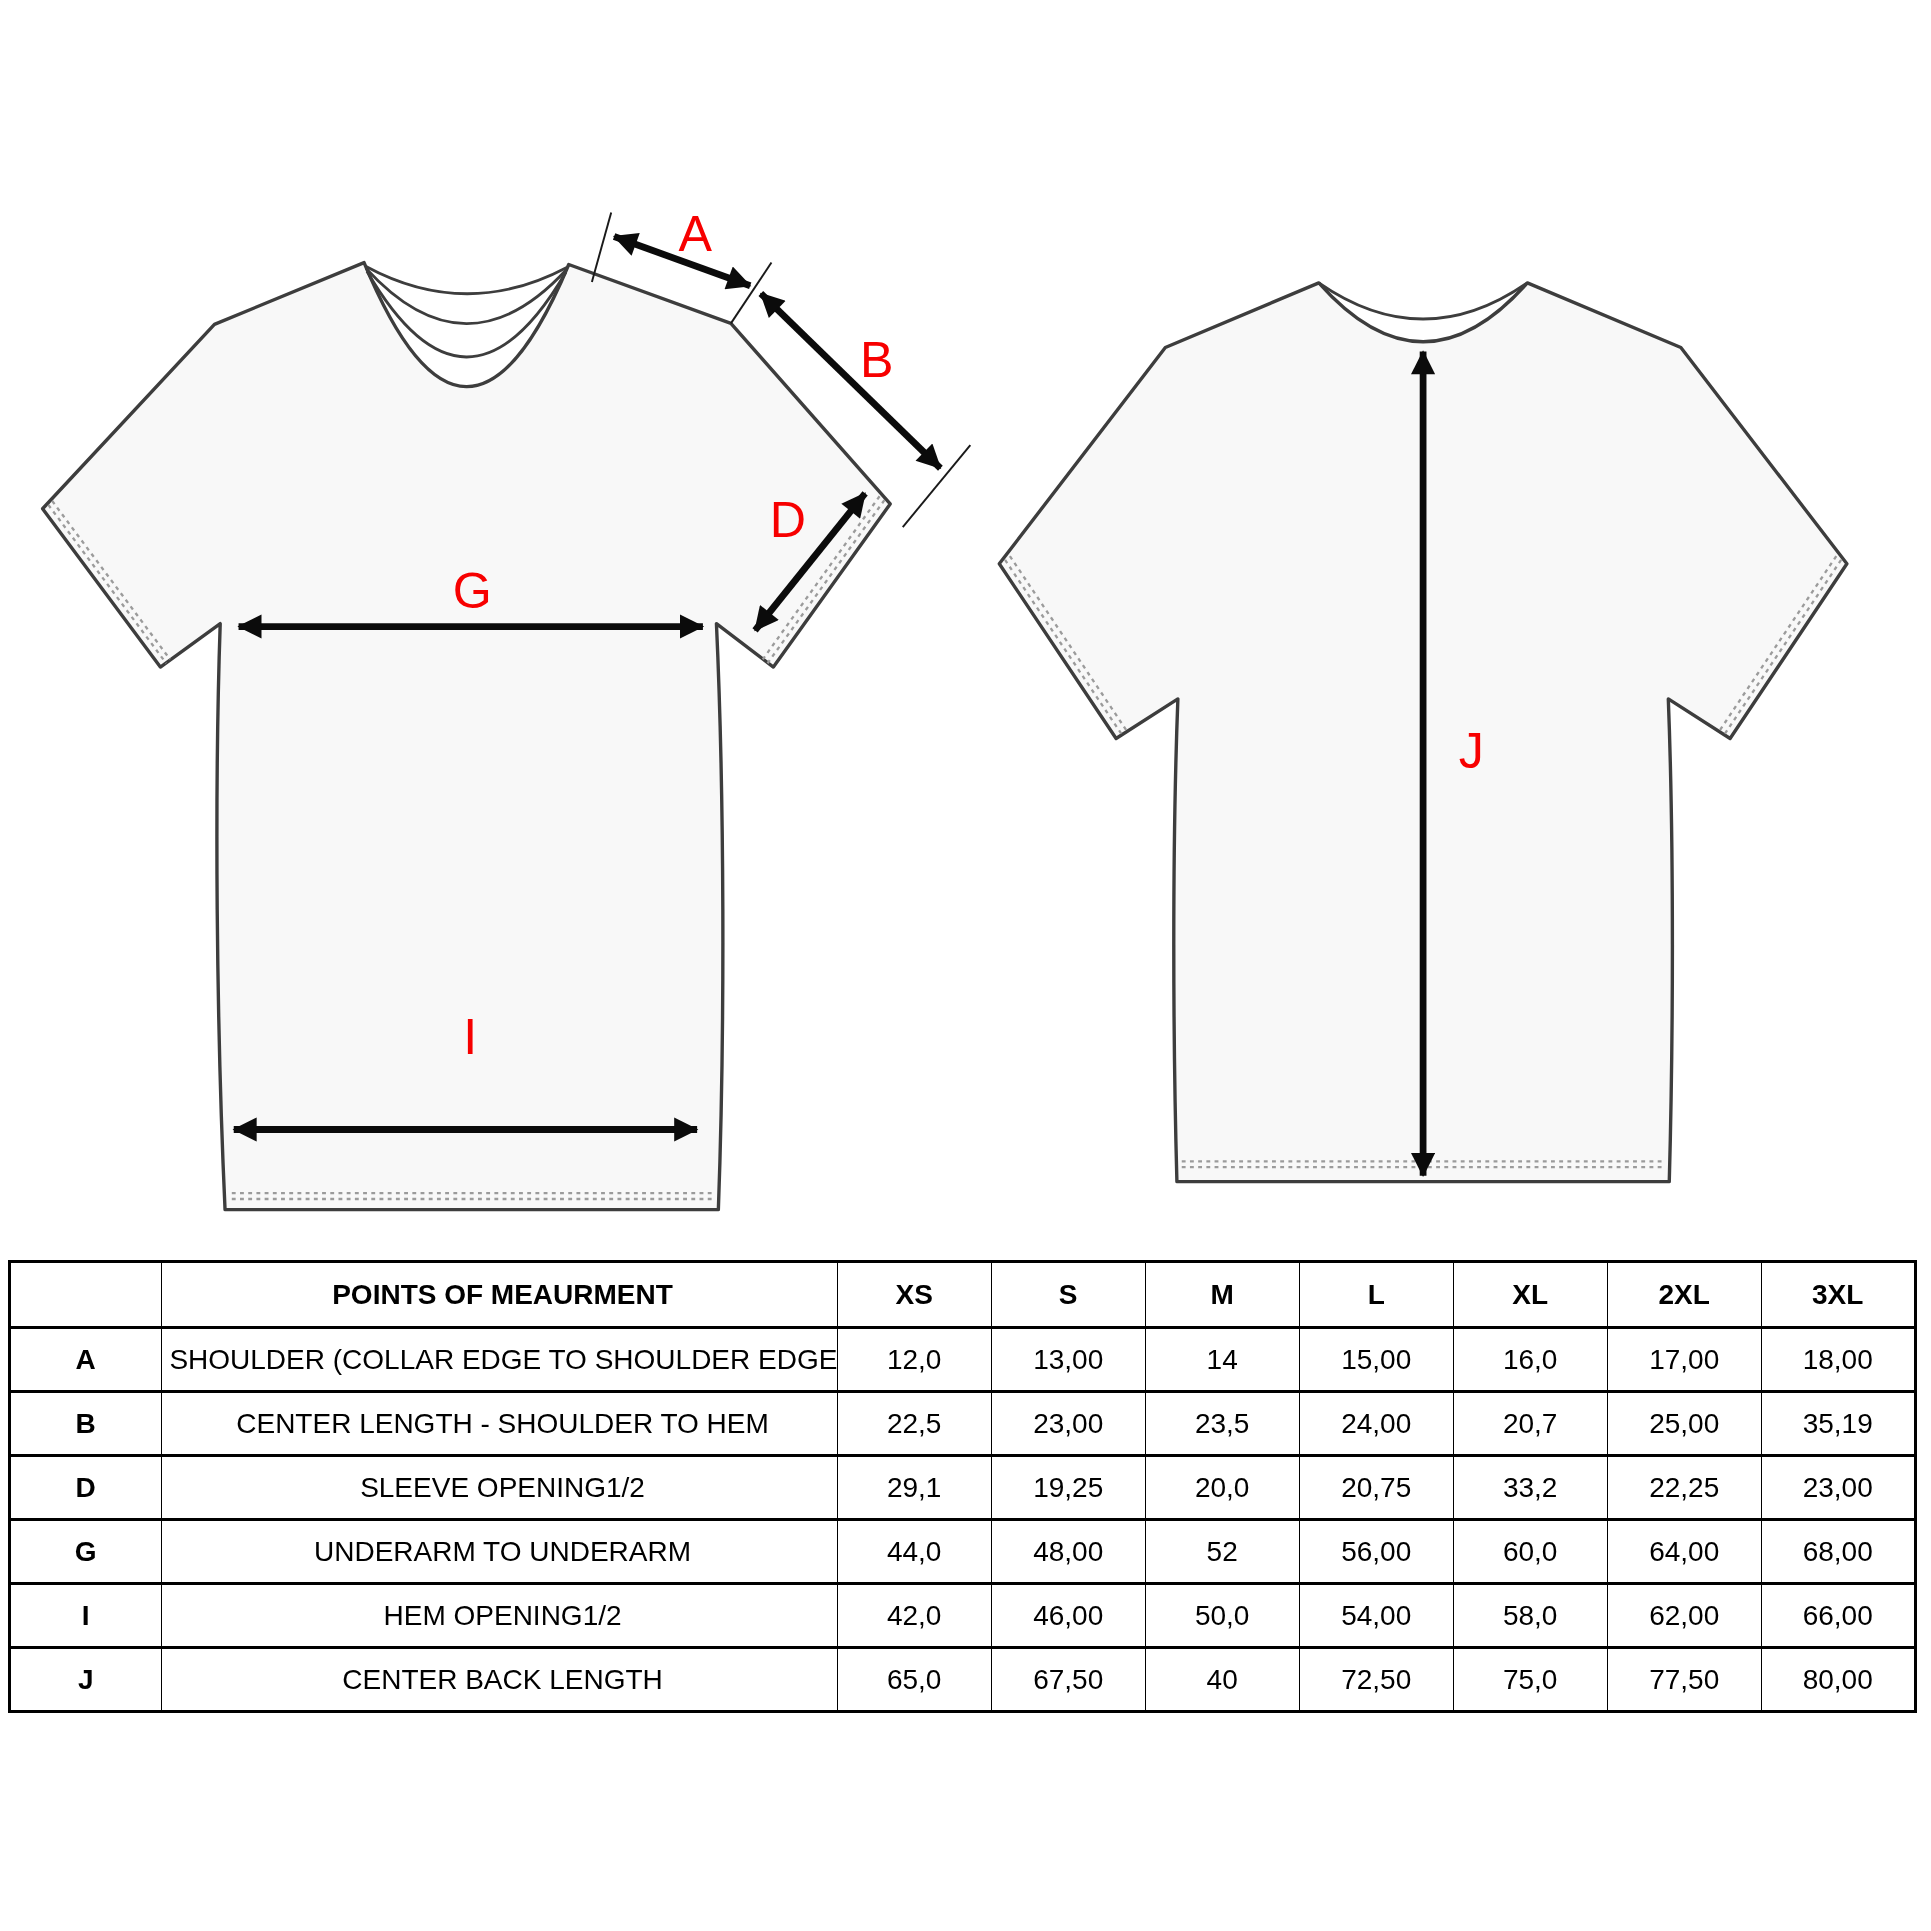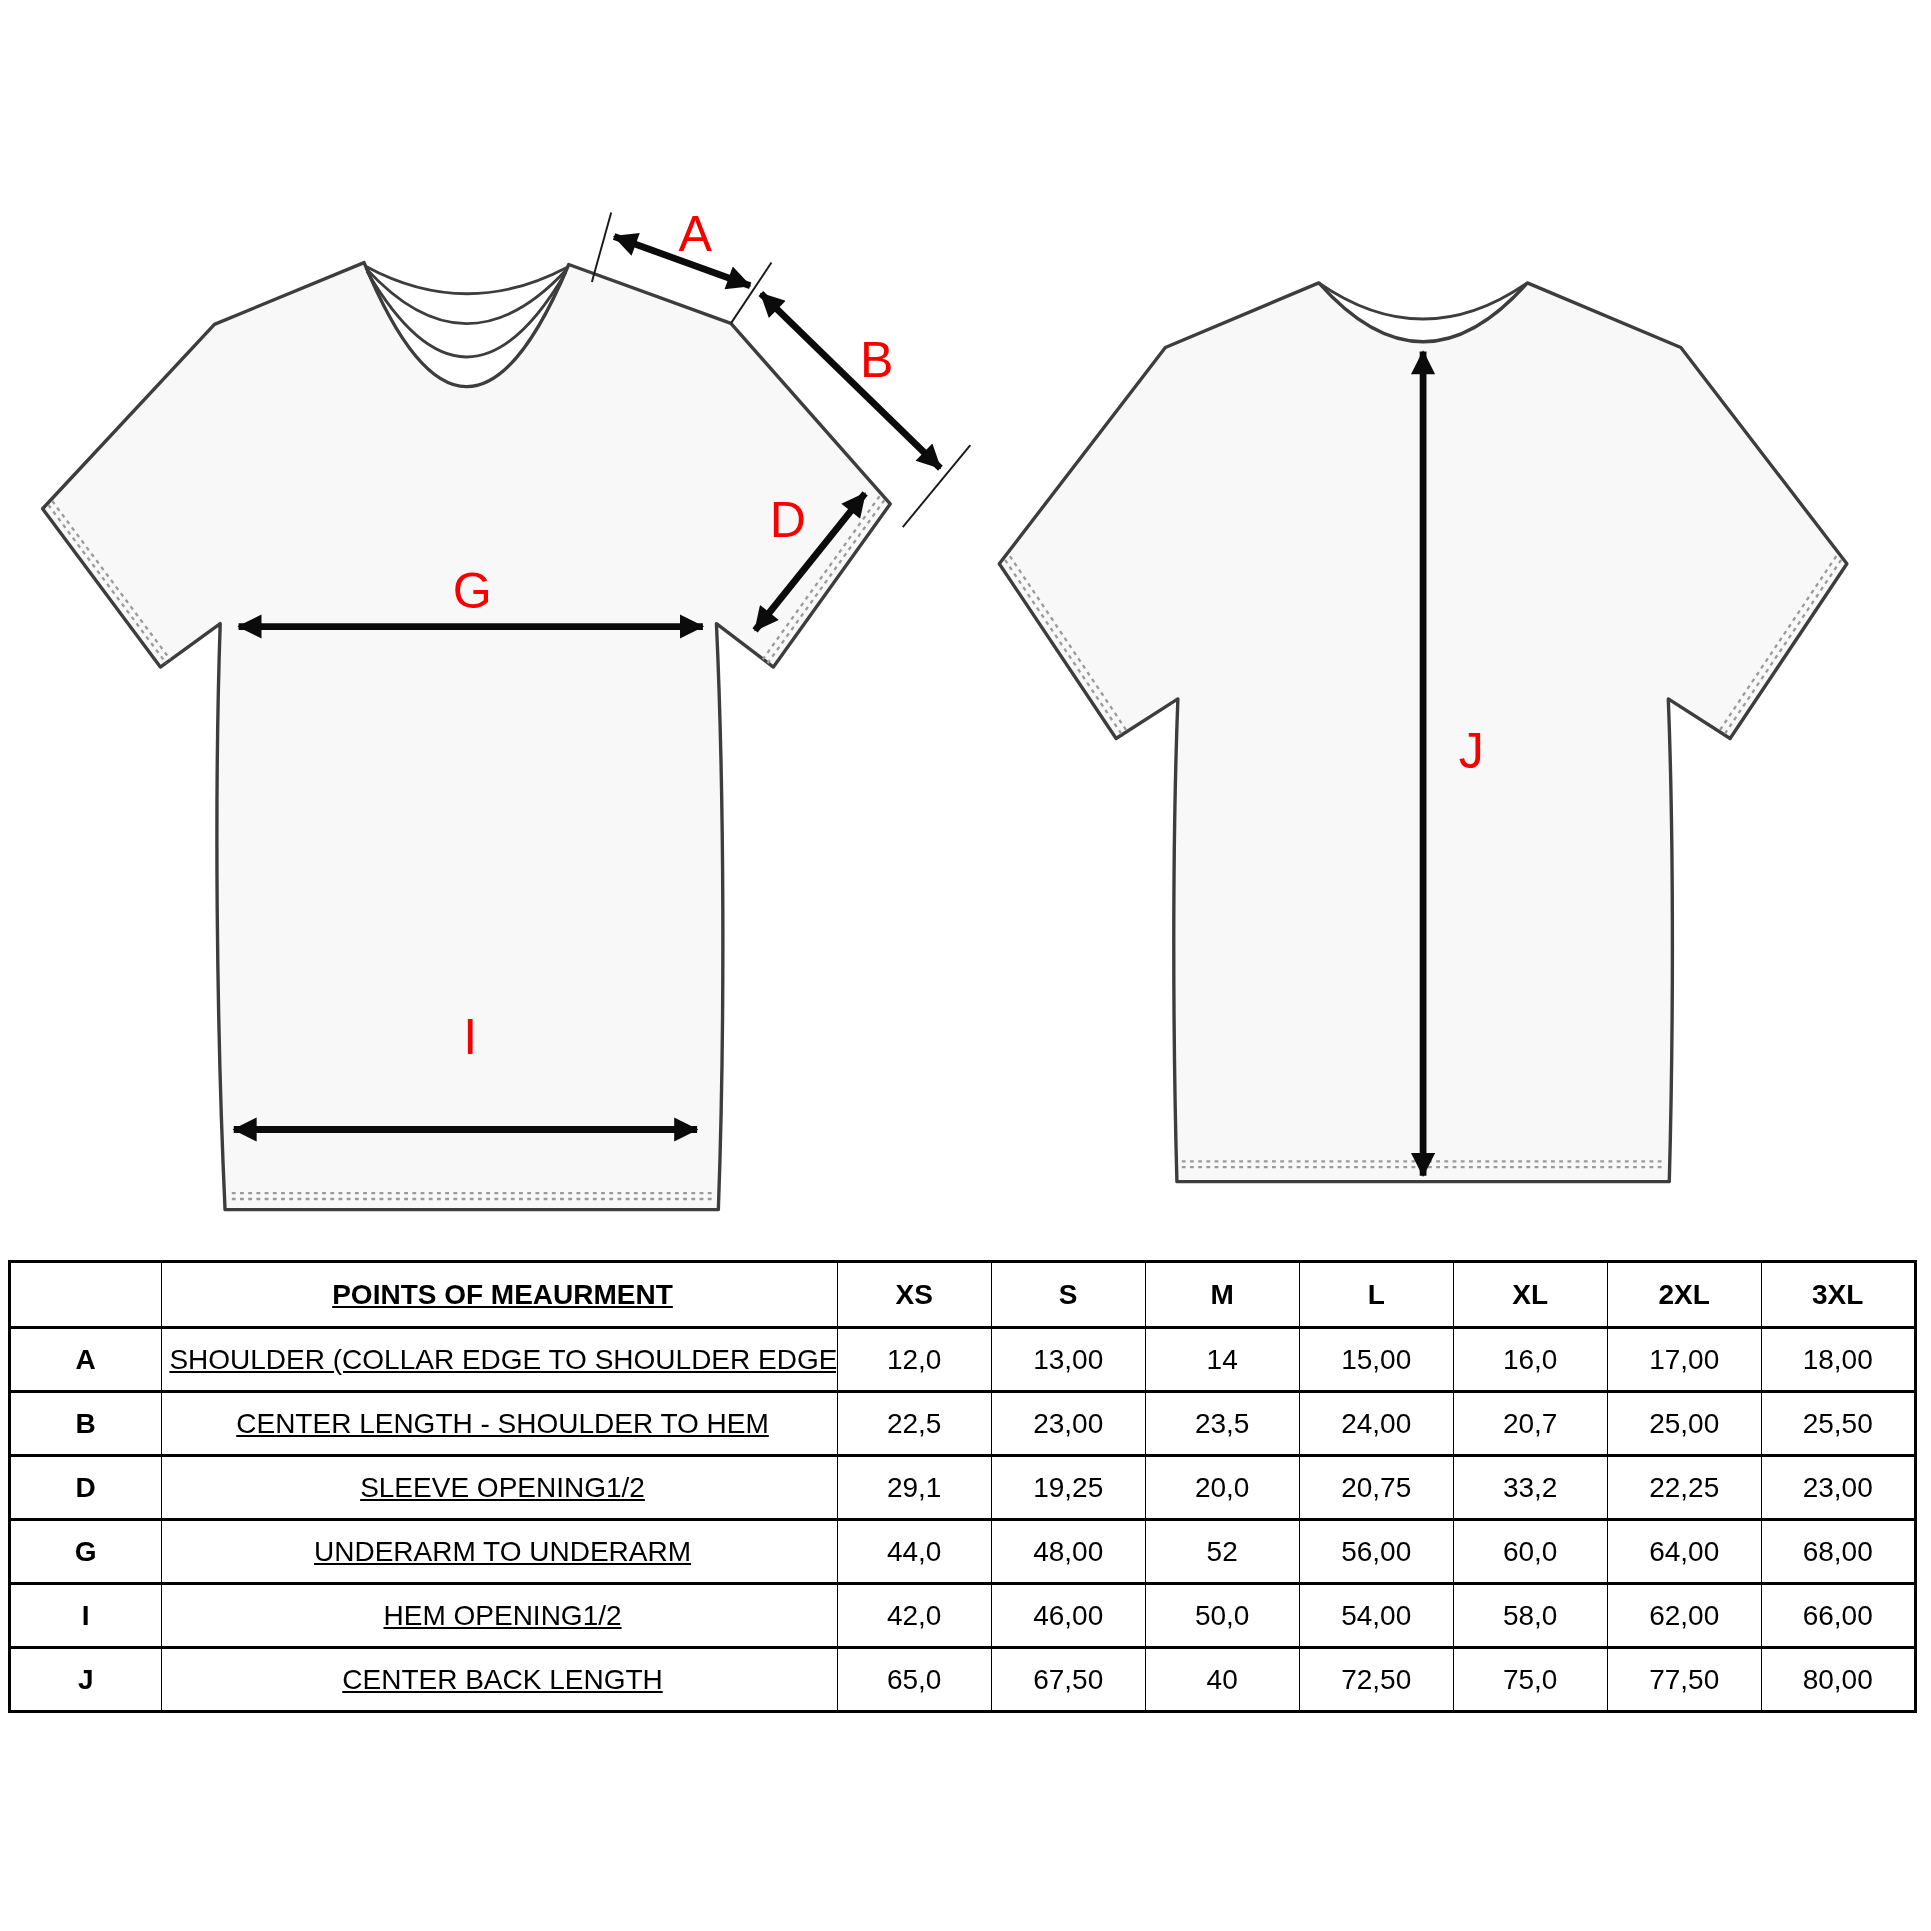--- a/index.html
+++ b/index.html
@@ -15,21 +15,21 @@
   table.size-table{position:absolute;left:7.7px;top:1260px;width:1909px;border-collapse:collapse;
           table-layout:fixed;background:#ffffff;}
   table.size-table th,table.size-table td{border-left:1.9px solid #000;border-right:1.9px solid #000;
           border-top:3.9px solid #000;border-bottom:3.9px solid #000;
           text-align:center;vertical-align:middle;color:#000;overflow:hidden;white-space:nowrap;}
   table.size-table{border:3.9px solid #000;}
   thead tr{height:66px;}
   tbody tr{height:64px;}
   th{font-size:28px;font-weight:bold;}
   td{font-size:28px;font-weight:normal;}
-  .pom-col{text-align:right;padding-left:7.7px;text-decoration:underline;}
+  .pom-col{text-align:right;padding-left:7.7px;}
   td.letter-cell{color:#f70000;font-weight:bold;}
 </style>
 </head>
 <body>
 
 <div class="canvas">
 
   <svg class="diagram-svg" viewBox="0 0 2000 1300">
     <defs>
       <marker id="ah" viewBox="0 0 10 10" refX="9.5" refY="5" markerWidth="31" markerHeight="25" orient="auto-start-reverse" markerUnits="userSpaceOnUse">
@@ -139,21 +139,21 @@
       </tr>
       <tr>
         <td class="letter-cell">B</td>
         <td class="pom-col">CENTER LENGTH - SHOULDER TO HEM</td>
         <td>22,5</td>
         <td>23,00</td>
         <td>23,5</td>
         <td>24,00</td>
         <td>20,7</td>
         <td>25,00</td>
-        <td>25,50</td>
+        <td>35,19</td>
       </tr>
       <tr>
         <td class="letter-cell">D</td>
         <td class="pom-col">SLEEVE OPENING1/2</td>
         <td>29,1</td>
         <td>19,25</td>
         <td>20,0</td>
         <td>20,75</td>
         <td>33,2</td>
         <td>22,25</td>

